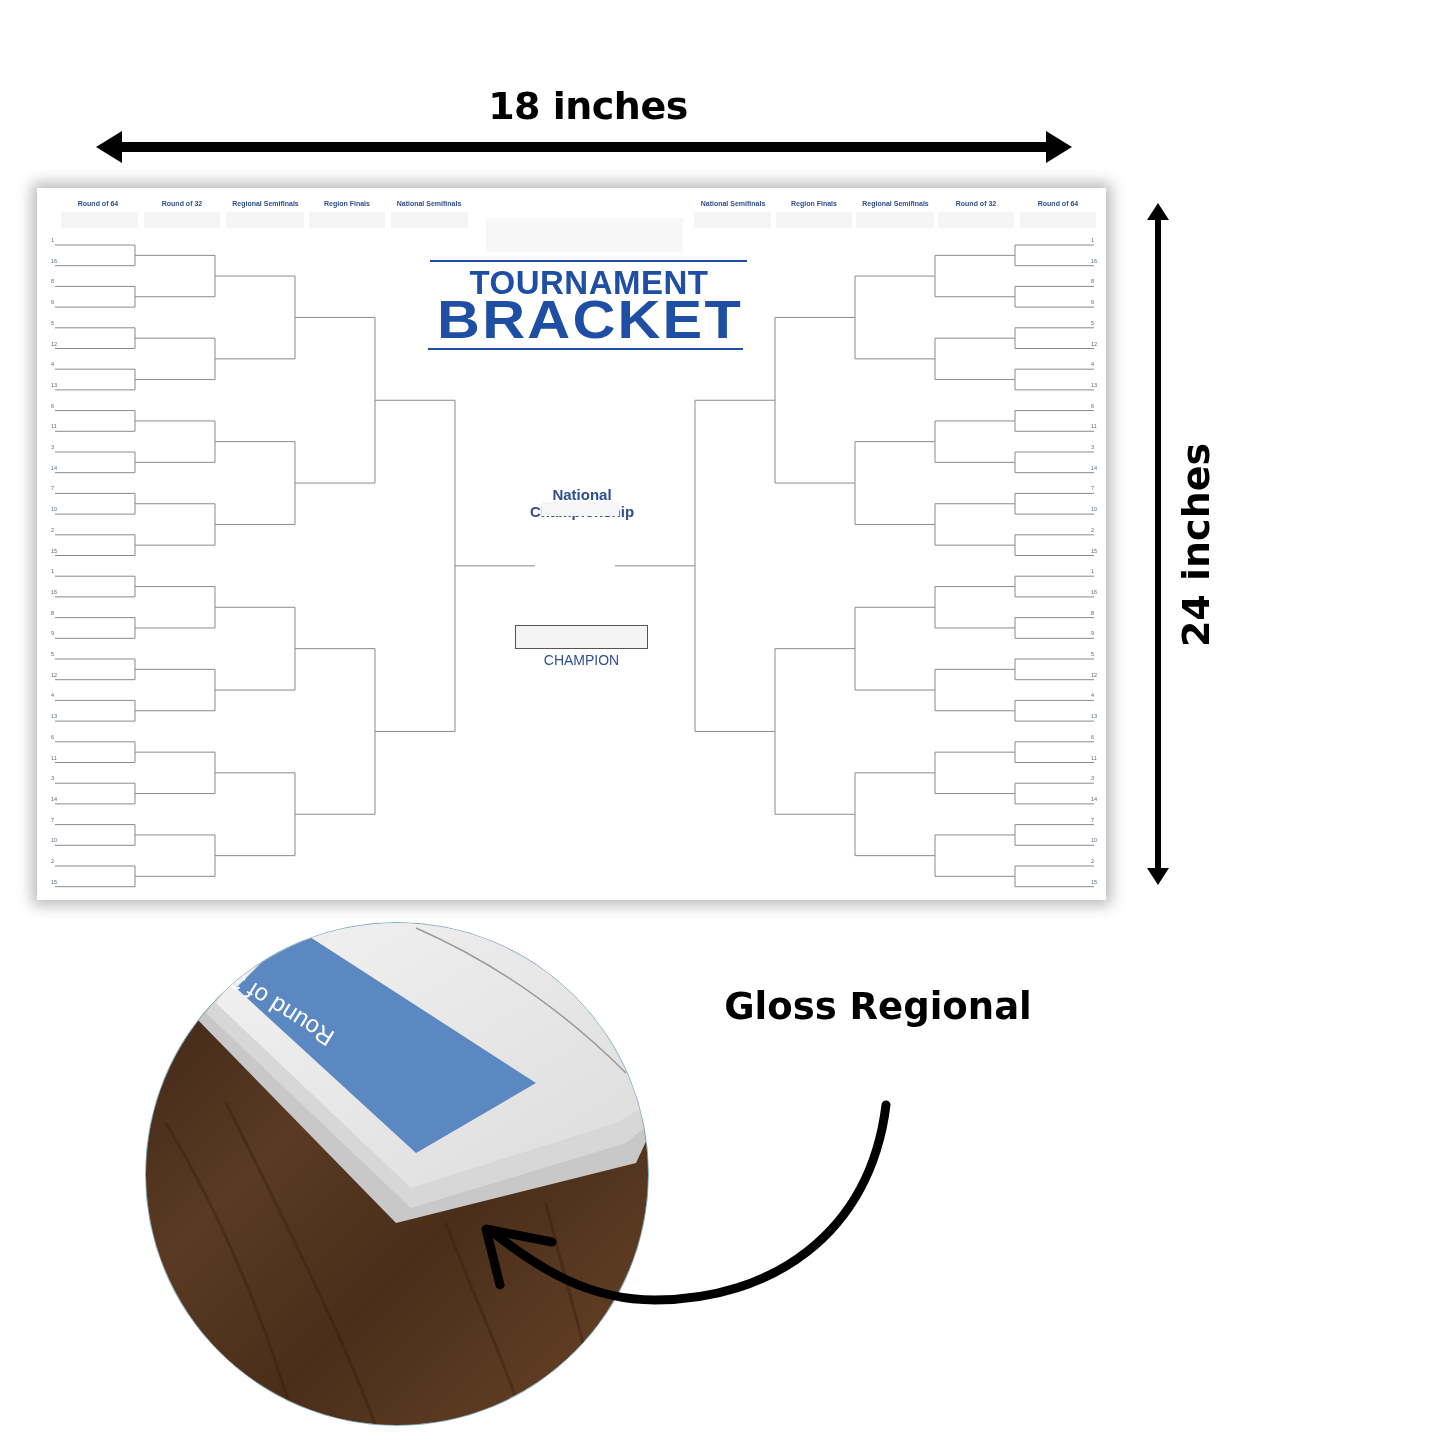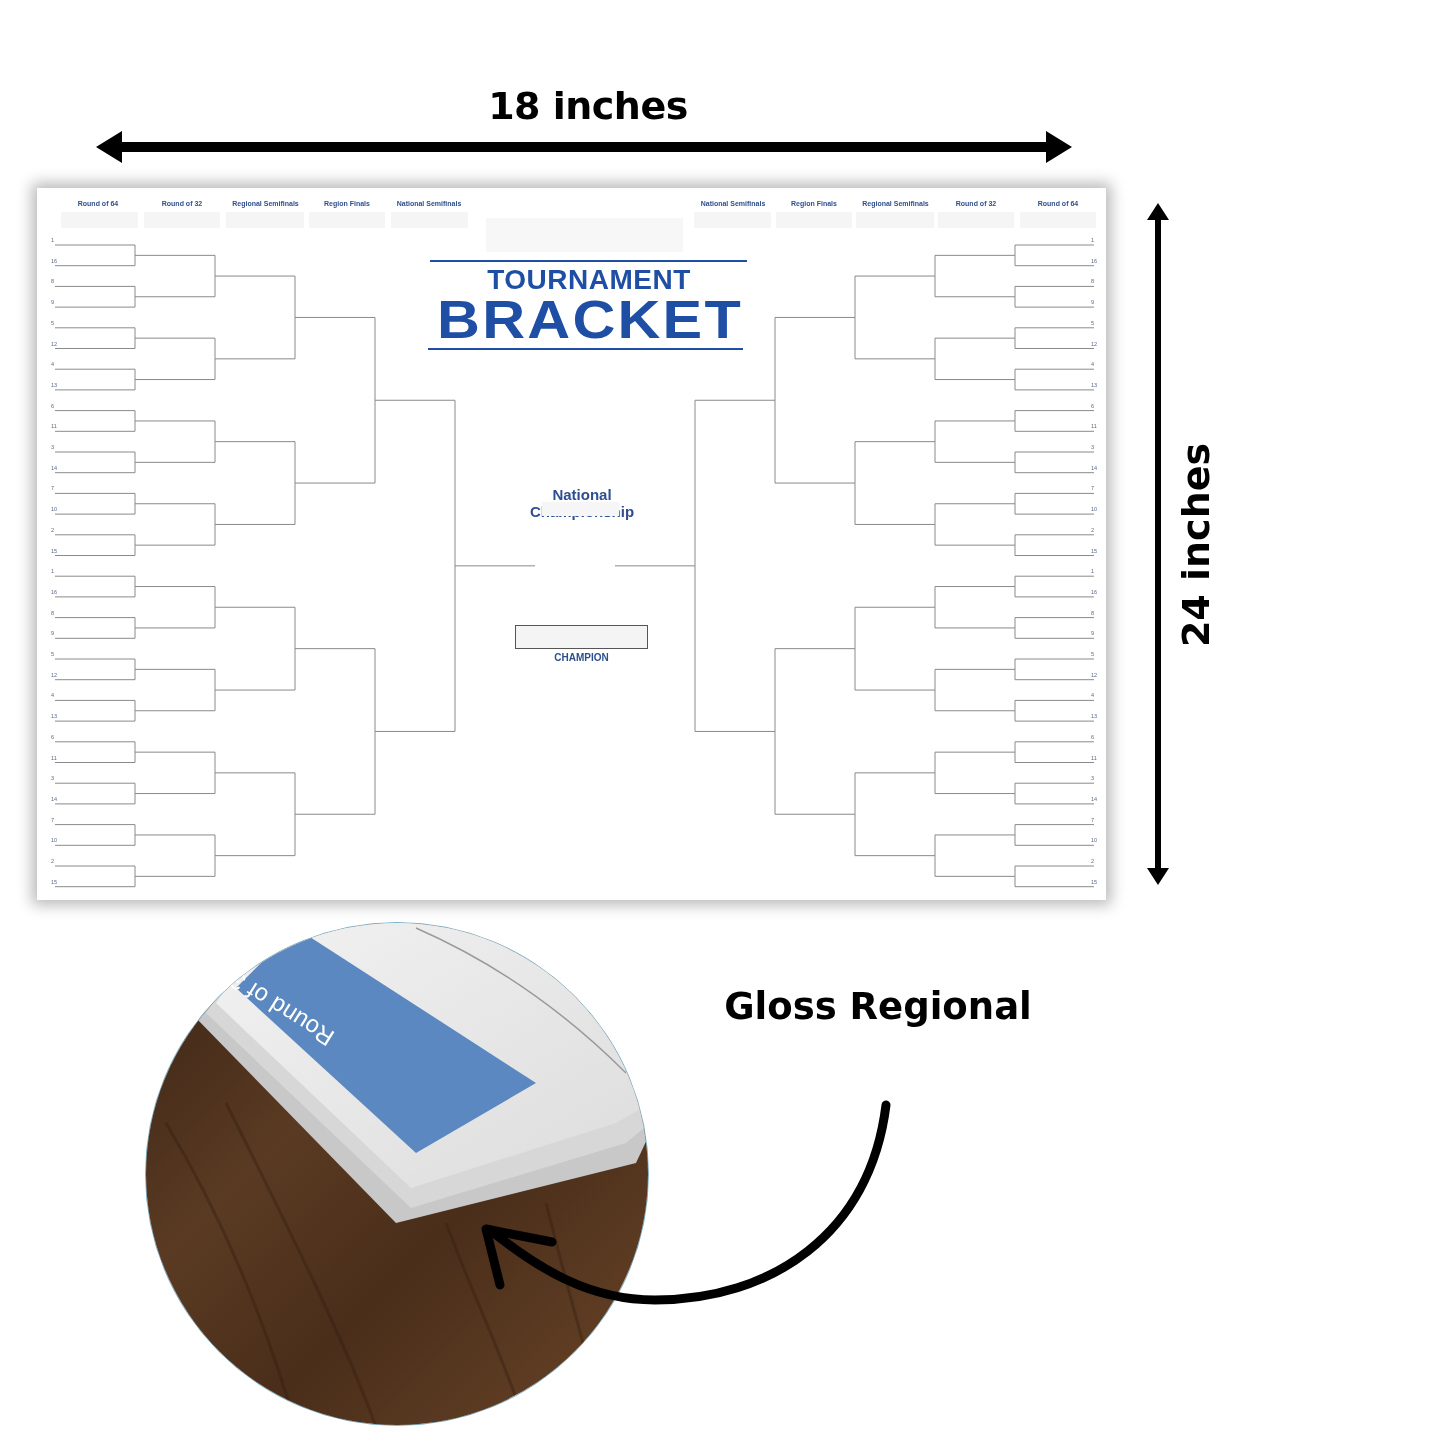--- a/index.html
+++ b/index.html
@@ -10,27 +10,27 @@
   .dim-w-label { left: 0; width: 1176px; top: 84px; text-align: center; font-family: "DejaVu Sans", sans-serif; font-weight: bold; font-size: 38px; color: #000; letter-spacing: -0.5px; }
   .dim-h-label { left: 1196px; top: 545px; transform: translate(-50%, -50%) rotate(-90deg); font-family: "DejaVu Sans", sans-serif; font-weight: bold; font-size: 38px; color: #000; white-space: nowrap; }
 
   
   .poster { left: 37px; top: 188px; width: 1069px; height: 712px; background: #ffffff; box-shadow: 0 0 14px 5px rgba(0,0,0,0.28); }
   .round-label { position: absolute; top: 12px; font-size: 7px; font-weight: bold; color: #2e4f8f; text-align: center; white-space: nowrap; }
   .round-box { position: absolute; top: 24px; height: 16px; background: #f5f5f5; }
   .seed { position: absolute; font-size: 5.5px; color: #5a6a8a; }
 
   .title-rule { position: absolute; height: 2px; background: #1f4fa5; }
-  .title-top { position: absolute; left: 392px; top: 76px; width: 320px; text-align: center; font-weight: bold; font-size: 28px; color: #1f4fa5; letter-spacing: 0.5px; }
+  .title-top { position: absolute; left: 392px; top: 76px; width: 320px; text-align: center; font-weight: bold; font-size: 33px; color: #1f4fa5; letter-spacing: 0.5px; }
   .title-main { position: absolute; left: 392px; top: 104px; width: 322px; text-align: center; font-weight: bold; font-size: 54px; color: #1f4fa5; letter-spacing: 2px; transform: scaleX(1.1); transform-origin: center; line-height: 54px; }
 
   .nc-label { position: absolute; left: 470px; top: 298px; width: 150px; text-align: center; font-size: 15px; font-weight: bold; color: #2e4f8f; }
   .nc-box { position: absolute; left: 505px; top: 314px; width: 77px; height: 14px; background: #f6f6f6; }
   .champ-box { position: absolute; left: 478px; top: 437px; width: 131px; height: 22px; background: #f4f4f4; border: 1px solid #555; }
-  .champ-label { position: absolute; left: 478px; top: 464px; width: 133px; text-align: center; font-size: 10px; font-weight: bold; color: #2e4f8f; }
+  .champ-label { position: absolute; left: 478px; top: 464px; width: 133px; text-align: center; font-size: 14px; font-weight: normal; color: #2e4f8f; }
 
   
   .circle { left: 145px; top: 922px; width: 504px; height: 504px; border-radius: 50%; border: 1.5px solid #7ab0c8; overflow: hidden; box-sizing: border-box; background: #ffffff; }
   .laminate-label { left: 700px; top: 978px; width: 356px; text-align: center; font-family: "DejaVu Sans", sans-serif; font-weight: bold; font-size: 37px; line-height: 58px; color: #000; }
 </style>
 </head>
 <body>
 
 <div class="abs dim-w-label">18 inches</div>
 <svg class="abs" style="left:90px;top:128px" width="990" height="40">

